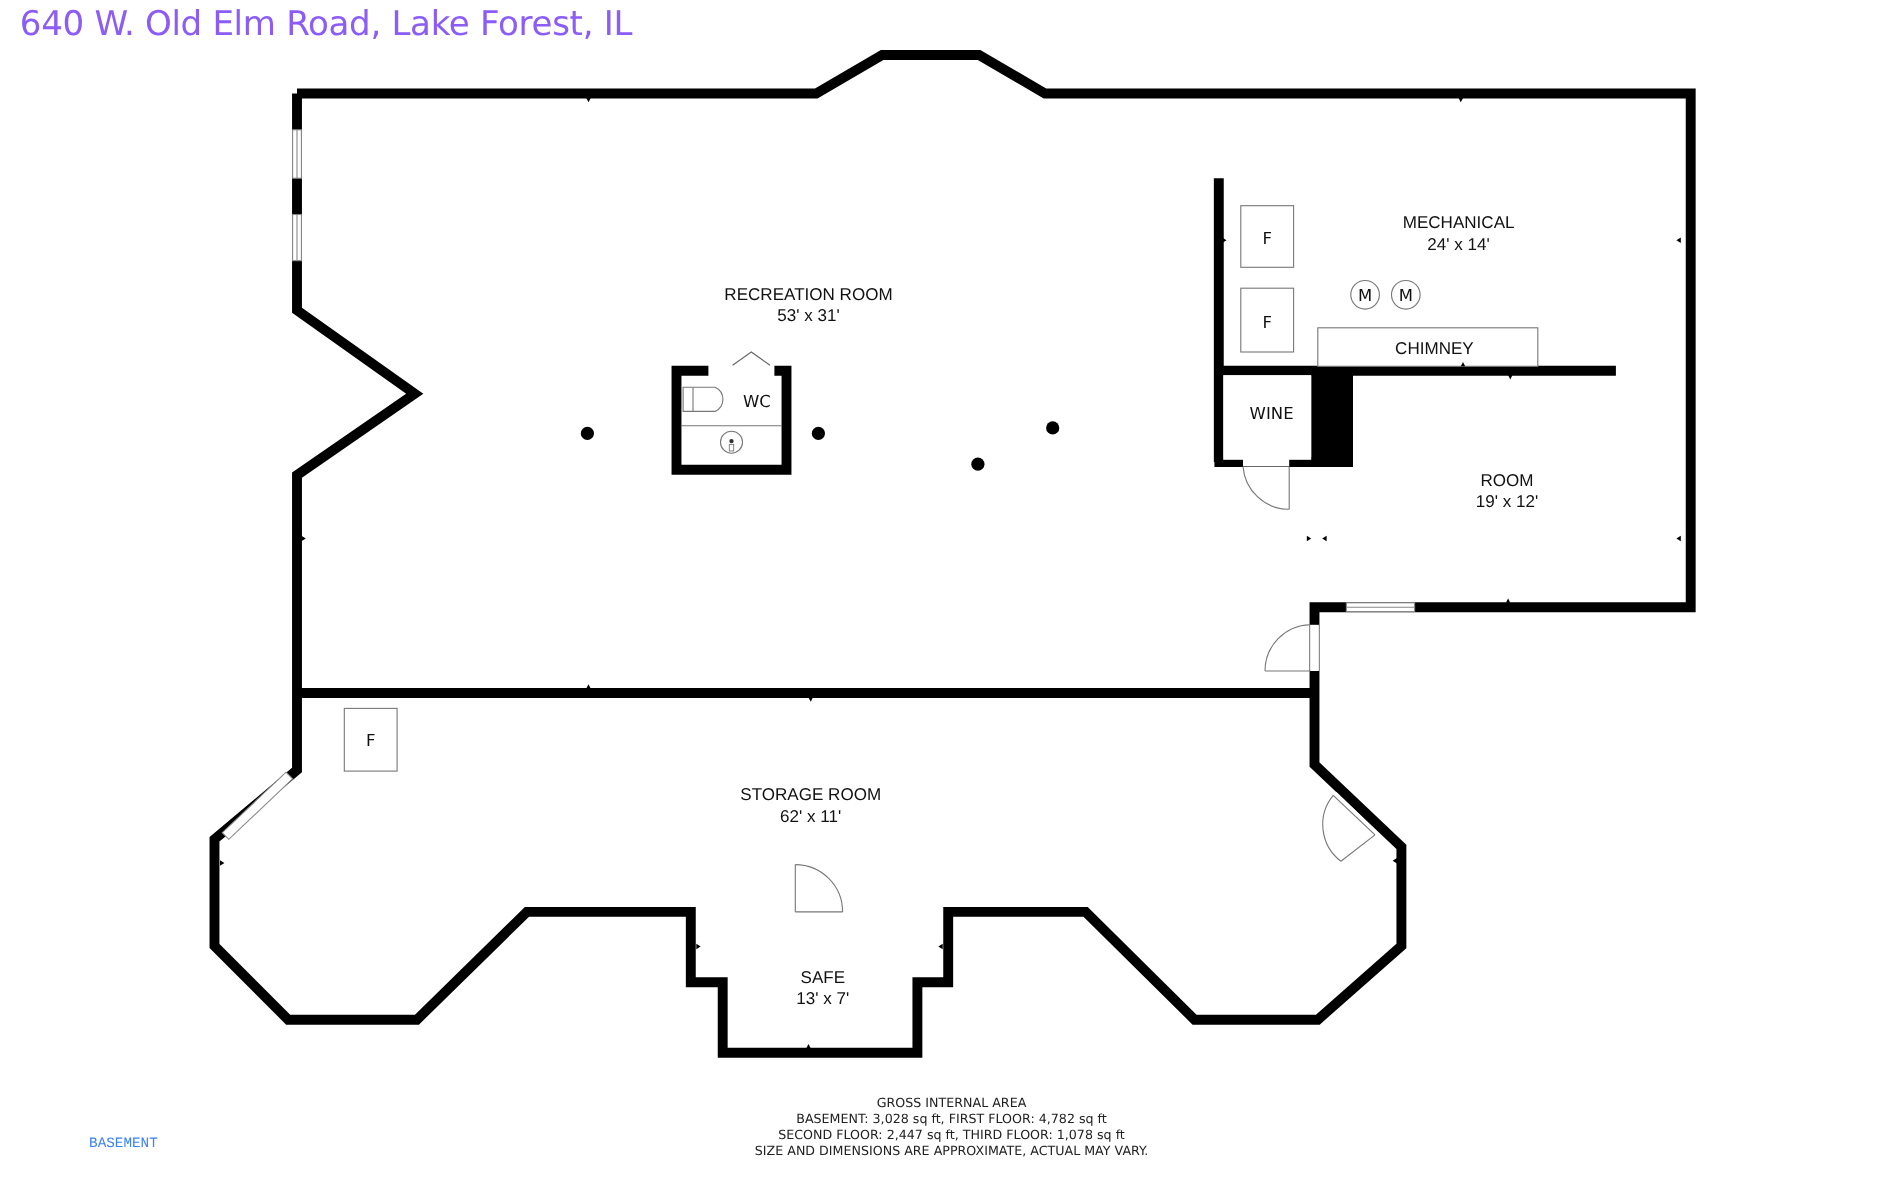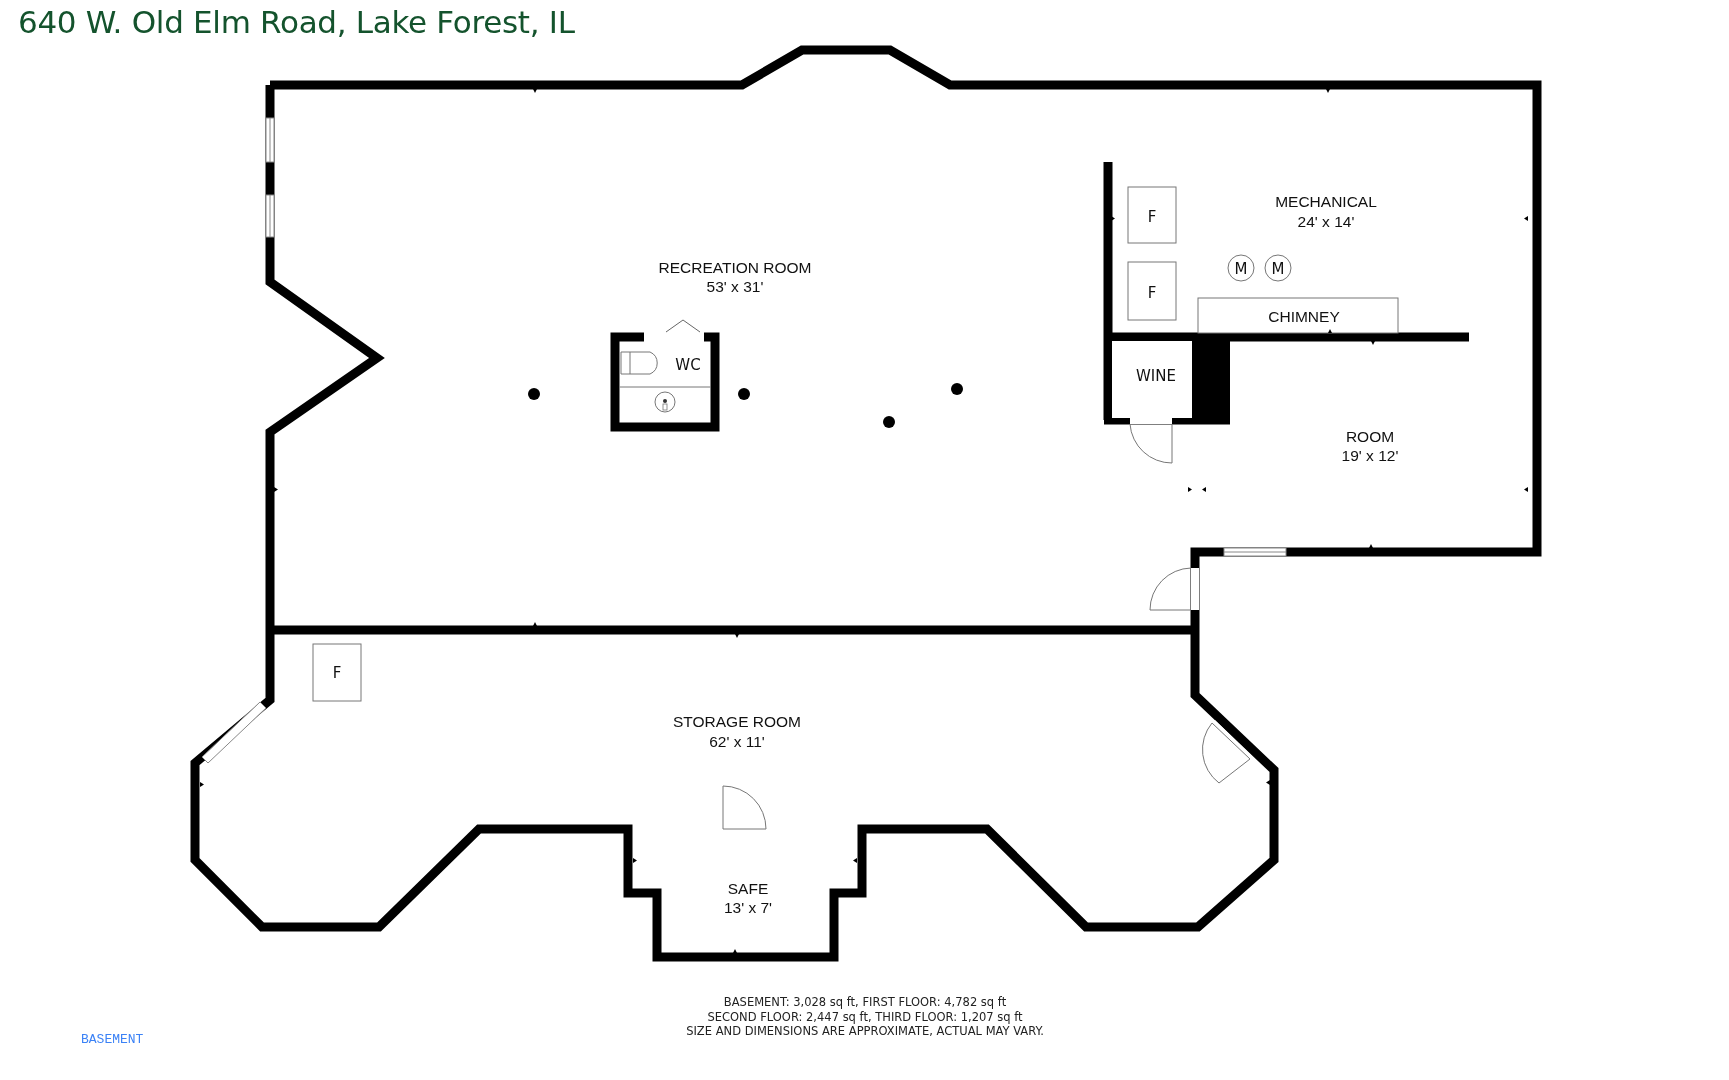--- a/index.html
+++ b/index.html
@@ -1,17 +1,17 @@
 <!DOCTYPE html>
 <html><head>
 <meta charset="utf-8">
 <style>
   html, body { margin:0; padding:0; background:#ffffff; }
   body { width:1729px; height:1080px; position:relative; overflow:hidden; font-family:"Liberation Sans", sans-serif; }
-  .title { position:absolute; left:18px; top:4px; font-family:"DejaVu Sans", sans-serif; font-size:31px; color:#14532d; letter-spacing:-0.3px; white-space:nowrap; }
+  .title { position:absolute; left:18px; top:4px; font-family:"DejaVu Sans", sans-serif; font-size:31px; color:#8b5cf6; letter-spacing:-0.3px; white-space:nowrap; }
   svg.plan { position:absolute; left:0; top:0; }
   .lbl { font-family:"Liberation Sans", sans-serif; font-size:15.5px; fill:#111; text-anchor:middle; }
   .fix { font-family:"DejaVu Sans", sans-serif; font-size:15px; fill:#111; text-anchor:middle; }
   .floor-tag { position:absolute; left:81px; top:1032px; font-family:Liberation Mono, monospace; font-size:13px; color:#3b82f6; }
   .area { position:absolute; left:590px; top:995px; width:550px; text-align:center; font-family:"DejaVu Sans", sans-serif; font-size:11.5px; color:#222; line-height:14.5px; }
   .area div { white-space:nowrap; }
 </style>
 </head>
 <body>
 
@@ -143,16 +143,17 @@
     <polygon points="1270,780 1270,785 1266,782.5"></polygon>
     <polygon points="633,858 633,863 637,860.5"></polygon>
     <polygon points="857,858 857,863 853,860.5"></polygon>
     <polygon points="733,953 737,953 735,949"></polygon>
   </g>
 </svg>
 
 <div class="floor-tag">BASEMENT</div>
 
 <div class="area">
+  <div>GROSS INTERNAL AREA</div>
   <div>BASEMENT: 3,028 sq ft, FIRST FLOOR: 4,782 sq ft</div>
-  <div>SECOND FLOOR: 2,447 sq ft, THIRD FLOOR: 1,207 sq ft</div>
+  <div>SECOND FLOOR: 2,447 sq ft, THIRD FLOOR: 1,078 sq ft</div>
   <div>SIZE AND DIMENSIONS ARE APPROXIMATE, ACTUAL MAY VARY.</div>
 </div>
 
 </body></html>

